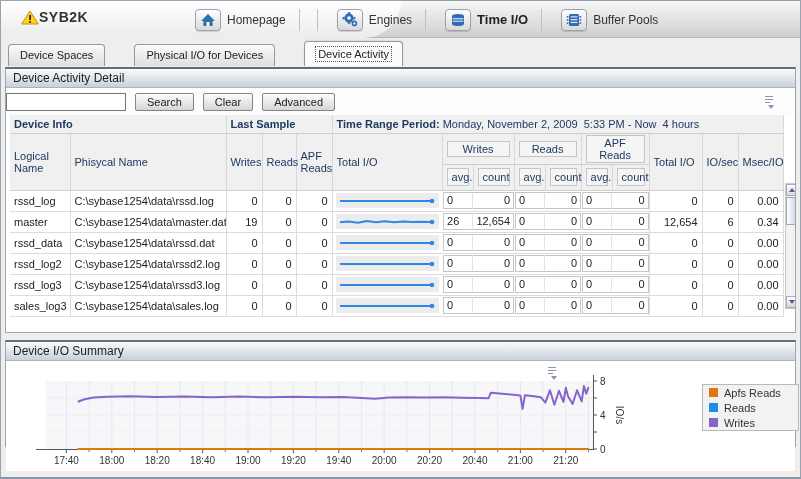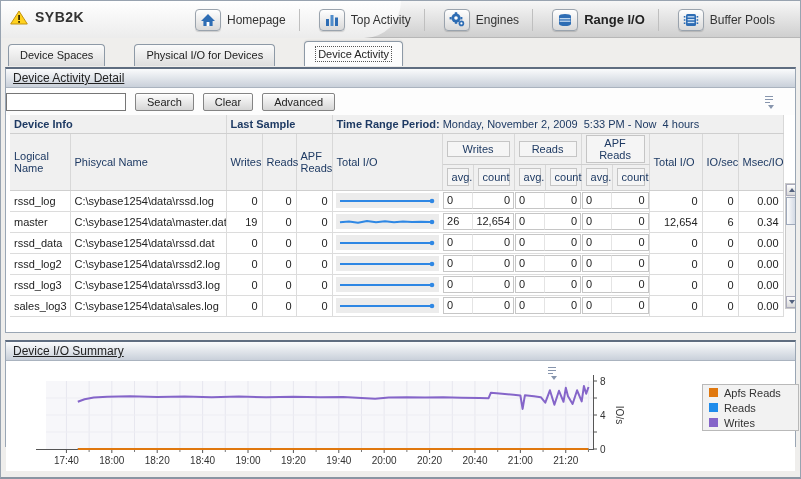--- a/index.html
+++ b/index.html
@@ -3,38 +3,38 @@
 <meta charset="utf-8">
 <style>
   * { box-sizing: border-box; margin:0; padding:0; }
   html,body { width:801px; height:479px; }
   body { font-family:"Liberation Sans", sans-serif; background:#eceae8; position:relative; overflow:hidden; }
   .window { position:absolute; inset:0; border:1px solid #98a3b0; border-bottom:2px solid #8a95a2; background:#efeeec; }
 
   
   .topbar { position:absolute; left:0; top:0; right:0; height:37px; background:linear-gradient(#f7f7f7,#cfcfcf); border-bottom:1px solid #b7b7b7; }
   .brandplate { position:absolute; left:0; top:0; width:400px; height:37px; background:linear-gradient(#ffffff,#ececec); border-radius:0 0 70px 0; }
-  .brand { position:absolute; left:9px; top:8px; display:flex; align-items:flex-end; gap:7px; }
+  .brand { position:absolute; left:20px; top:8px; display:flex; align-items:flex-end; }
   .brand .name { font-size:14px; font-weight:bold; color:#333; letter-spacing:.5px; }
   .topnav { position:absolute; left:188px; top:0; height:37px; display:flex; align-items:center; gap:9px; }
   .navitem { display:flex; align-items:center; gap:6px; cursor:pointer;padding-left:6px; }
   .navitem .badge { width:26px; height:22px; border:1px solid #9aa3ad; border-radius:4px; background:linear-gradient(#ffffff,#d9d9d9); display:flex; align-items:center; justify-content:center; box-shadow:0 1px 1px rgba(0,0,0,.15); }
   .navitem .lbl { font-size:12px; color:#333; }
   .navitem.active .lbl { font-weight:bold; font-size:13px; color:#222; }
   .navdiv { width:1px; height:22px; background:#bfbfbf; margin:0 4px; }
 
   
   .tabbar { position:absolute; left:0; top:37px; right:0; height:28px; display:flex; align-items:flex-end; padding-left:7px;gap:26px; }
   .tab { font-size:11px; color:#222; border:1px solid #8d99a6; border-bottom:none; border-radius:4px 4px 0 0; background:linear-gradient(#fbfbfb,#dedede); padding:4px 11px 3px; margin-right:3px; position:relative; height:22px; cursor:pointer; }
   .tab.active { background:#fcfcfc; height:25px; padding-top:6px; z-index:3; box-shadow:0 -1px 2px rgba(0,0,0,.08); }
   .tab.active .tlbl { outline:1px dotted #555; padding:1px 2px; }
 
   
   .panel { position:absolute; left:4px; right:4px; background:#ffffff; border:1px solid #9aa6b4; border-top:2px solid #5f6d80; }
-  .panel-hd { height:19px; background:linear-gradient(#fafbfc,#c9d0da); border-bottom:1px solid #aab3bf; font-size:12px; color:#222; padding:2px 0 0 7px;text-decoration:underline; }
+  .panel-hd { height:19px; background:linear-gradient(#fafbfc,#c9d0da); border-bottom:1px solid #aab3bf; font-size:12px; color:#222; padding:2px 0 0 7px; }
   .panel.detail { top:66px; height:266px; }
   .panel.summary { top:339px; height:107px; }
 
   
   .toolbar { position:relative; height:27px; display:flex; align-items:center; justify-content:flex-start; gap:9px; padding-right:48px; background:#fdfdfd; }
   .search-box { width:120px; height:18px; border:1px solid #767676; font-size:11px; padding:1px 3px; }
   .btn { font-family:"Liberation Sans",sans-serif; font-size:11px; color:#222; padding:2px 11px; background:linear-gradient(#fdfdfd,#d6d6d6); border:1px solid #848484; border-radius:2px; box-shadow:inset 0 1px 0 #fff; cursor:pointer; }
   .menu-ic { position:absolute; right:20px; top:8px; width:12px; height:12px; cursor:pointer; }
   .menu-ic i { display:block; height:1px; background:#8795ad; margin:0 0 2px 2px; }
   .menu-ic i.s1{ width:8px;} .menu-ic i.s2{ width:8px;} .menu-ic i.s3{ width:5px;}
@@ -96,30 +96,20 @@
       <div class="navitem">
         <span class="badge">
           <svg width="16" height="14" viewBox="0 0 16 14">
               <polygon points="8,1 15,8 12.6,8 12.6,13 3.4,13 3.4,8 1,8" fill="#2e6db4"></polygon>
               <rect x="6.6" y="9" width="2.8" height="4" fill="#fff"></rect>
             </svg>
         </span>
         <span class="lbl">Homepage</span>
       </div>
       <div class="navdiv"></div>
-      <div class="navitem">
-        <span class="badge">
-          <svg width="16" height="14" viewBox="0 0 16 14">
-              <rect x="2" y="6" width="3" height="7" fill="#2e6db4"></rect>
-              <rect x="6.5" y="2" width="3" height="11" fill="#4f8ccb"></rect>
-              <rect x="11" y="4.5" width="3" height="8.5" fill="#2e6db4"></rect>
-            </svg>
-        </span>
-        <span class="lbl">Top Activity</span>
-      </div>
       <div class="navdiv"></div>
       <div class="navitem">
         <span class="badge">
           <svg width="16" height="15" viewBox="0 0 16 15">
             <circle cx="7" cy="6" r="4.6" fill="#2e6db4"></circle>
               <circle cx="7" cy="6" r="1.8" fill="#fff"></circle>
             <rect x="5.8" y="0.2" width="2.4" height="2" fill="#2e6db4"></rect>
               <rect x="5.8" y="9.8" width="2.4" height="2" fill="#2e6db4"></rect>
             <rect x="0.6" y="5" width="2" height="2.4" fill="#2e6db4"></rect>
               <rect x="11.4" y="5" width="2" height="2.4" fill="#2e6db4"></rect>
@@ -133,21 +123,21 @@
       <div class="navitem active">
         <span class="badge">
           <svg width="16" height="14" viewBox="0 0 16 14">
               <ellipse cx="8" cy="3" rx="6" ry="2" fill="#2e6db4"></ellipse>
               <rect x="2" y="3" width="12" height="8" fill="#2e6db4"></rect>
               <ellipse cx="8" cy="11" rx="6" ry="2" fill="#2e6db4"></ellipse>
               <rect x="2.6" y="5.1" width="10.8" height="1.2" fill="#cfe2f4"></rect>
               <rect x="2.6" y="7.6" width="10.8" height="1.2" fill="#cfe2f4"></rect>
             </svg>
         </span>
-        <span class="lbl">Range I/O</span>
+        <span class="lbl">Time I/O</span>
       </div>
       <div class="navdiv"></div>
       <div class="navitem">
         <span class="badge">
           <svg width="16" height="14" viewBox="0 0 16 14">
             <rect x="3" y="1" width="10" height="12" rx="1.5" fill="#2e6db4"></rect>
             <rect x="4.6" y="3.2" width="6.8" height="1.3" fill="#cfe2f4"></rect>
               <rect x="4.6" y="6" width="6.8" height="1.3" fill="#cfe2f4"></rect>
               <rect x="4.6" y="8.8" width="6.8" height="1.3" fill="#cfe2f4"></rect>
             <rect x="0.8" y="3" width="1.6" height="1.6" fill="#2e6db4"></rect>

